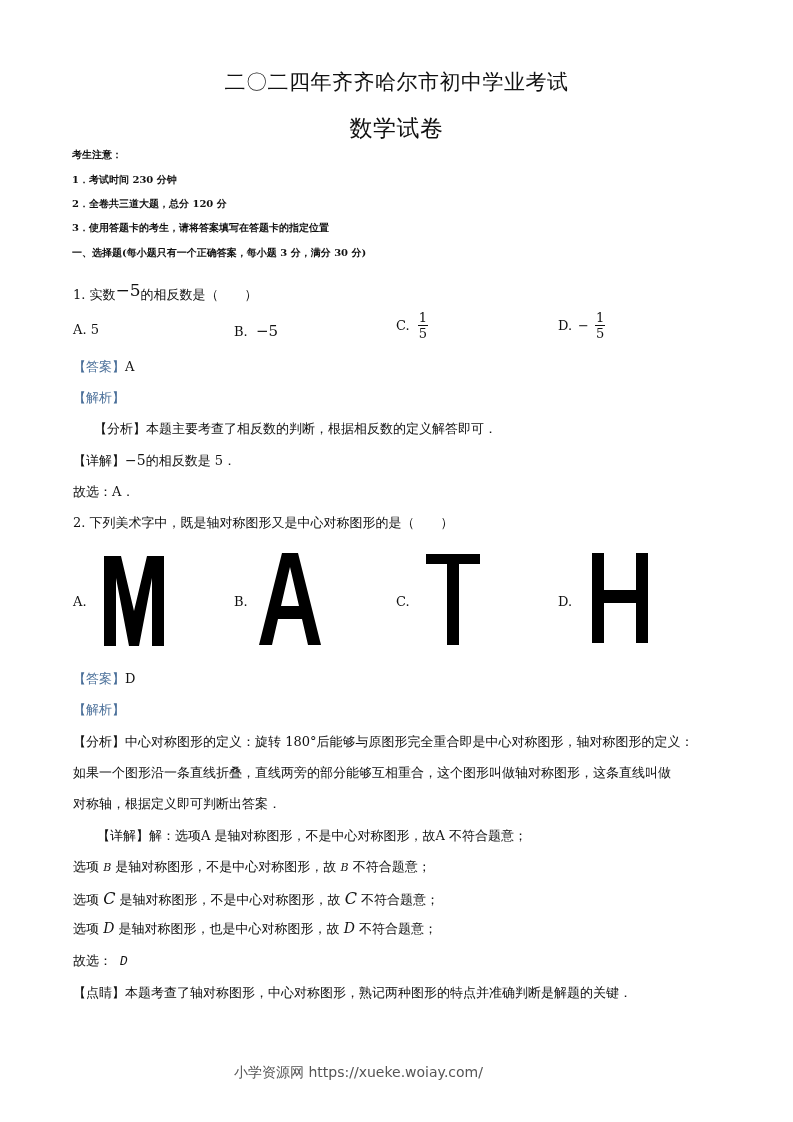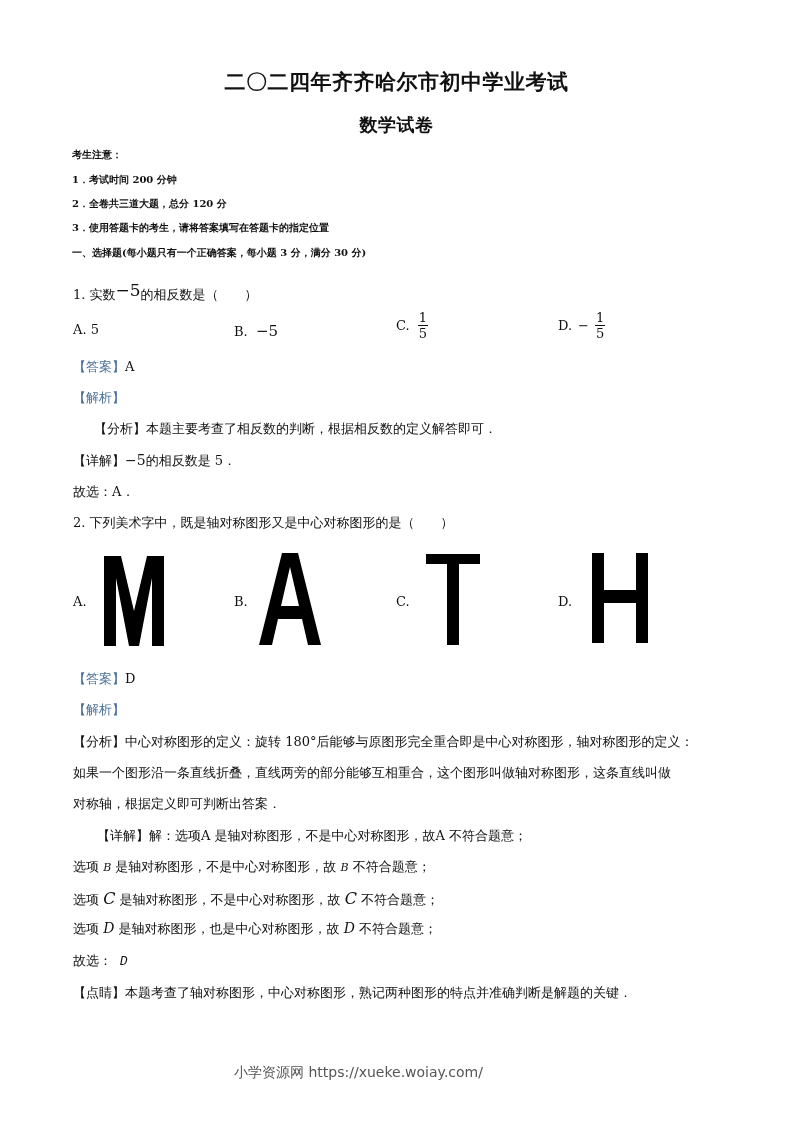--- a/index.html
+++ b/index.html
@@ -2,38 +2,38 @@
 <html><head>
 <meta charset="utf-8">
 <style>
   html, body { margin: 0; padding: 0; background: #ffffff; }
   body {
     width: 793px; height: 1122px; position: relative; overflow: hidden;
     font-family: "DejaVu Serif", "Liberation Serif", serif;
     color: #111;
   }
   .abs { position: absolute; white-space: nowrap; }
-  .title { font-size: 21px; font-weight: bold; left: 0; width: 793px; text-align: center; letter-spacing: 0.5px; }
+  .title { font-size: 21px; font-weight: normal; left: 0; width: 793px; text-align: center; letter-spacing: 0.5px; }
   .bold { font-weight: bold; font-size: 10px; }
   .txt { font-size: 13px; }
   .lbl { color: #4a6f99; }
   .ital { font-style: italic; }
   .frac { display: inline-flex; flex-direction: column; align-items: center; vertical-align: middle; font-size: 13px; line-height: 15px; }
   .frac .num { padding: 0 1px; border-bottom: 1px solid #111; }
   .glyph svg { display: block; }
   .footer { font-family: "DejaVu Sans", "Liberation Sans", sans-serif; font-size: 14px; color: #555; left: 0; width: 717px; text-align: center; }
 </style>
 </head>
 <body>
 
 <div class="abs title" style="top:68px;">二〇二四年齐齐哈尔市初中学业考试</div>
-<div class="abs title" style="top:113px; font-size:18px;">数学试卷</div>
+<div class="abs title" style="top:113px; font-size:23px;">数学试卷</div>
 
 <div class="abs bold" style="left:72px; top:148px;">考生注意：</div>
-<div class="abs bold" style="left:72px; top:173px;">1．考试时间 200 分钟</div>
+<div class="abs bold" style="left:72px; top:173px;">1．考试时间 230 分钟</div>
 <div class="abs bold" style="left:72px; top:197px;">2．全卷共三道大题，总分 120 分</div>
 <div class="abs bold" style="left:72px; top:221px;">3．使用答题卡的考生，请将答案填写在答题卡的指定位置</div>
 <div class="abs bold" style="left:72px; top:246px;">一、选择题(每小题只有一个正确答案，每小题 3 分，满分 30 分)</div>
 
 <div class="abs txt" style="left:73px; top:283px;">
   <span>1. 实数</span><span style="font-size:17px; position:relative; top:-3px;">−5</span><span>的相反数是（　　）</span>
 </div>
 
 <div class="abs txt" style="left:73px; top:322px;text-align:right;">
   <span>A.</span> <span>5</span>

